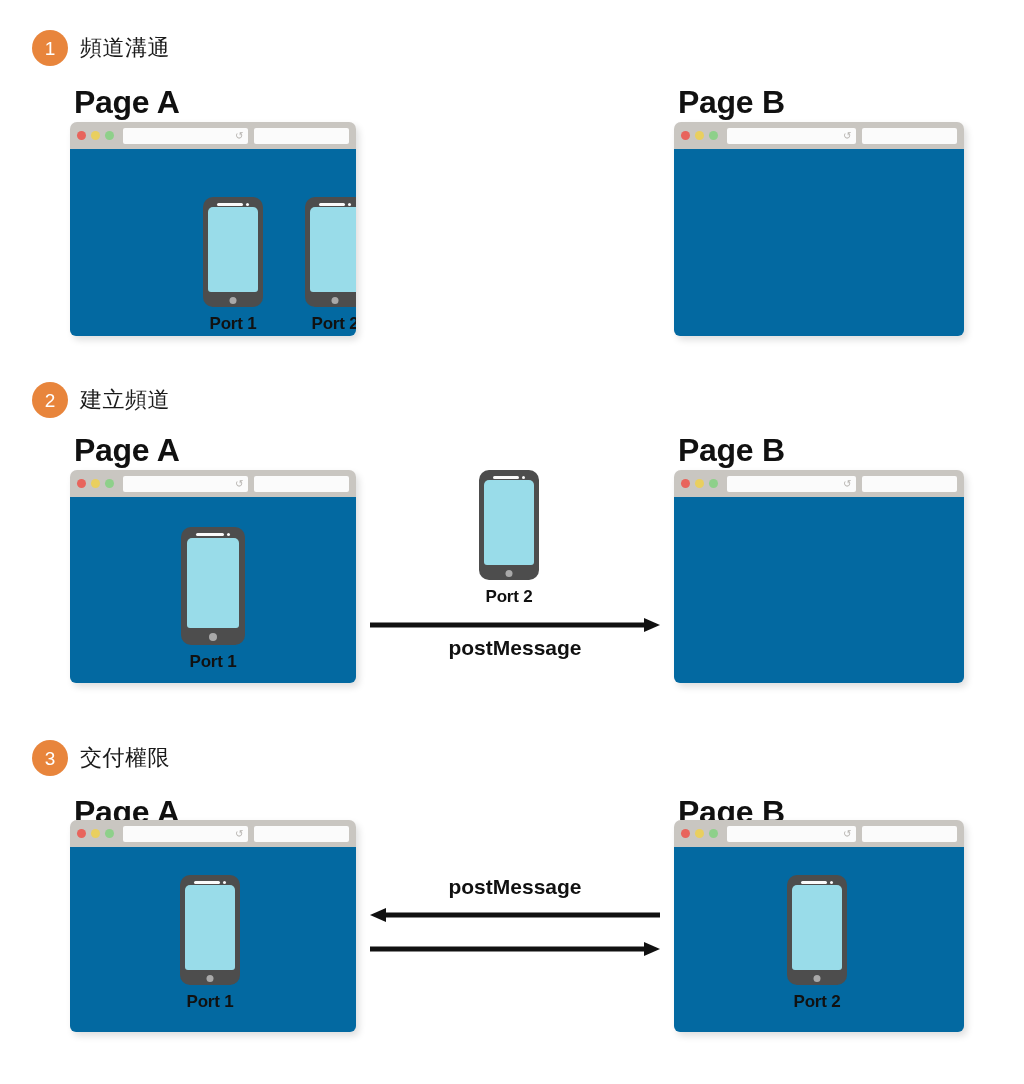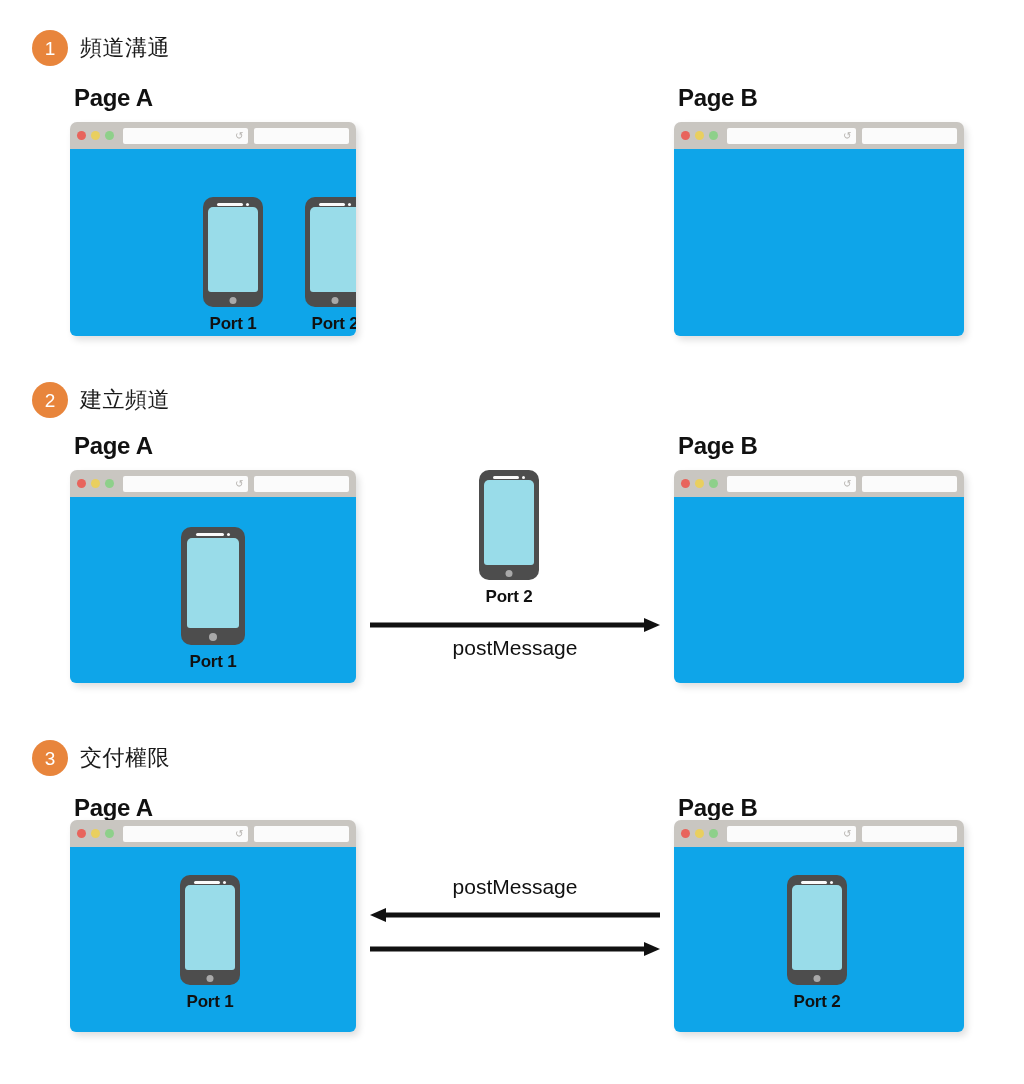--- a/index.html
+++ b/index.html
@@ -47,21 +47,21 @@
     font-size: 22px;
     font-weight: 400;
     color: #1a1a1a;
     letter-spacing: 0.5px;
     white-space: nowrap;
   }
 
   
   .page-label {
     position: absolute;
-    font-size: 24px;
+    font-size: 32px;
     font-weight: bold;
     color: #111111;
     letter-spacing: -0.3px;
     white-space: nowrap;
   }
 
   
   .browser {
     position: absolute;
     background: #f5f5f5;
@@ -102,21 +102,21 @@
   .extra-bar {
     width: 95px;
     height: 16px;
     background: #fbfbfb;
     border-radius: 2px;
     flex: 0 0 auto;
   }
   .browser-body {
     position: relative;
     height: calc(100% - 27px);
-    background: #0ea5e9;
+    background: #0369a1;
   }
 
   
   .phone-group {
     position: absolute;
     display: flex;
     flex-direction: column;
     align-items: center;
   }
   .phone {
@@ -174,21 +174,21 @@
   
   .arrow {
     position: absolute;
     height: 14px;
   }
   .arrow svg { display: block; overflow: visible; }
 
   .arrow-label {
     position: absolute;
     font-size: 21px;
-    font-weight: 400;
+    font-weight: 700;
     color: #111111;
     white-space: nowrap;
     text-align: center;
   }
 </style>
 </head>
 <body>
 
 <section class="step" id="step-1">
 

